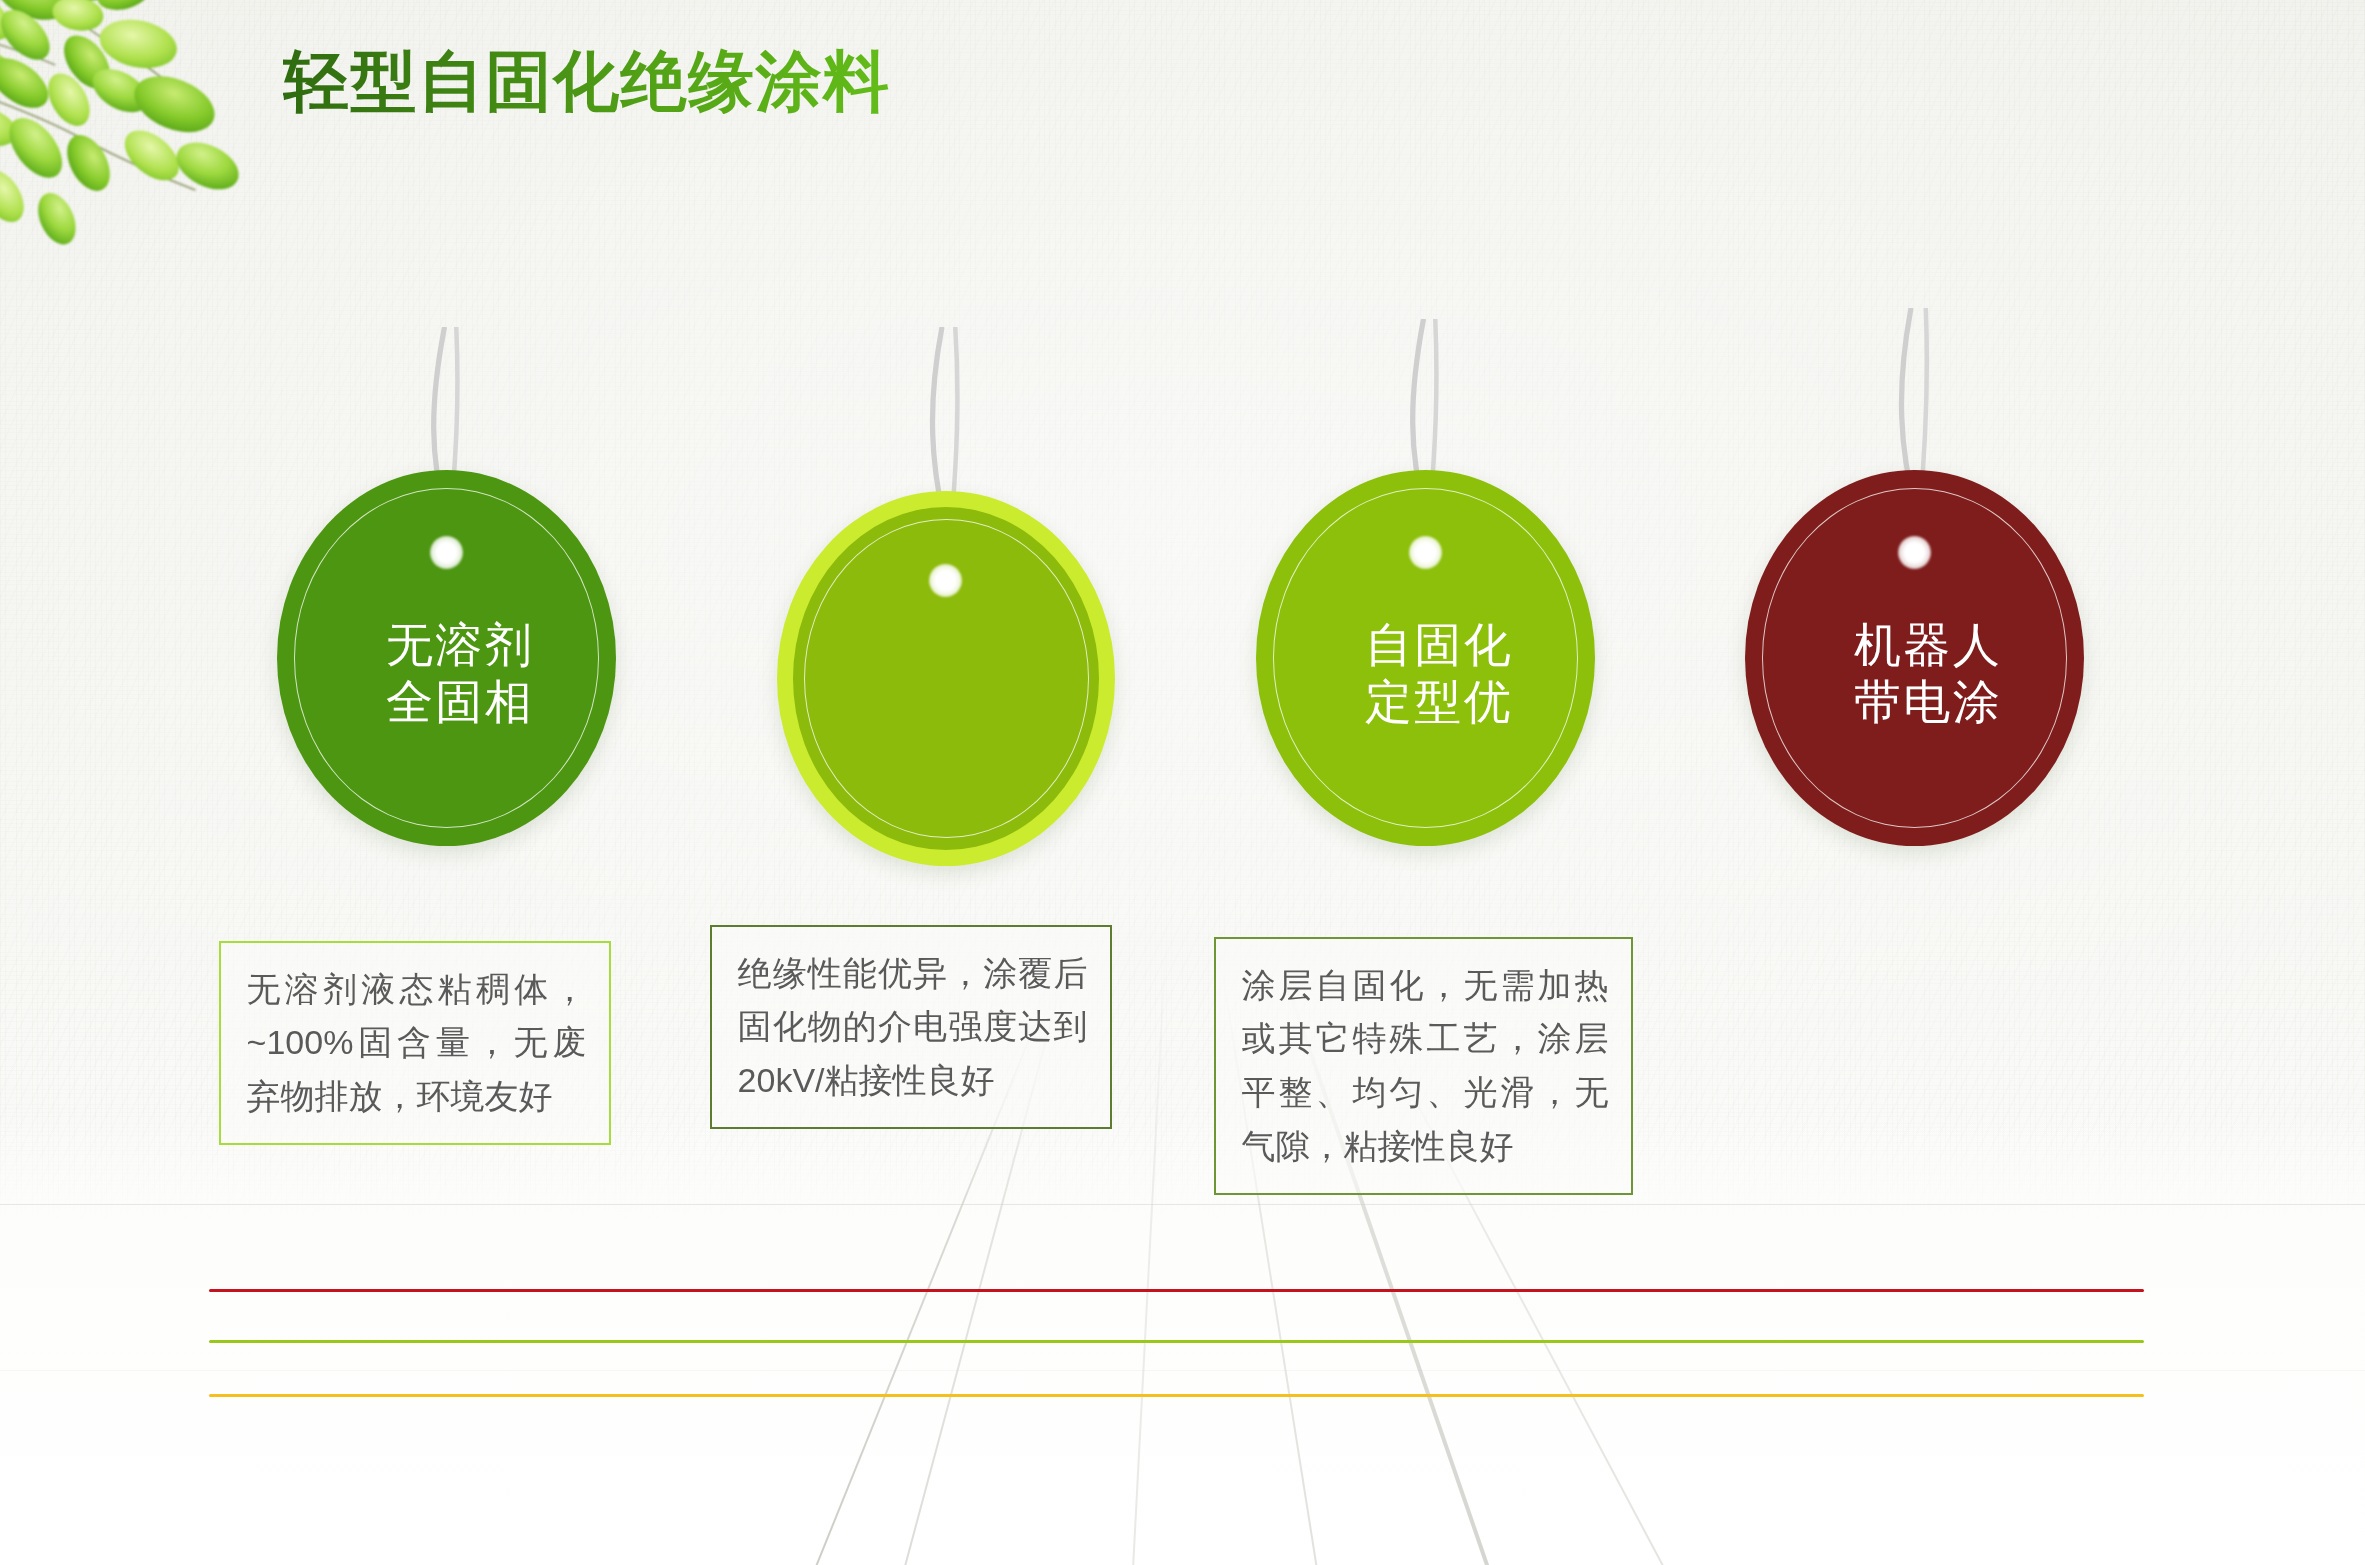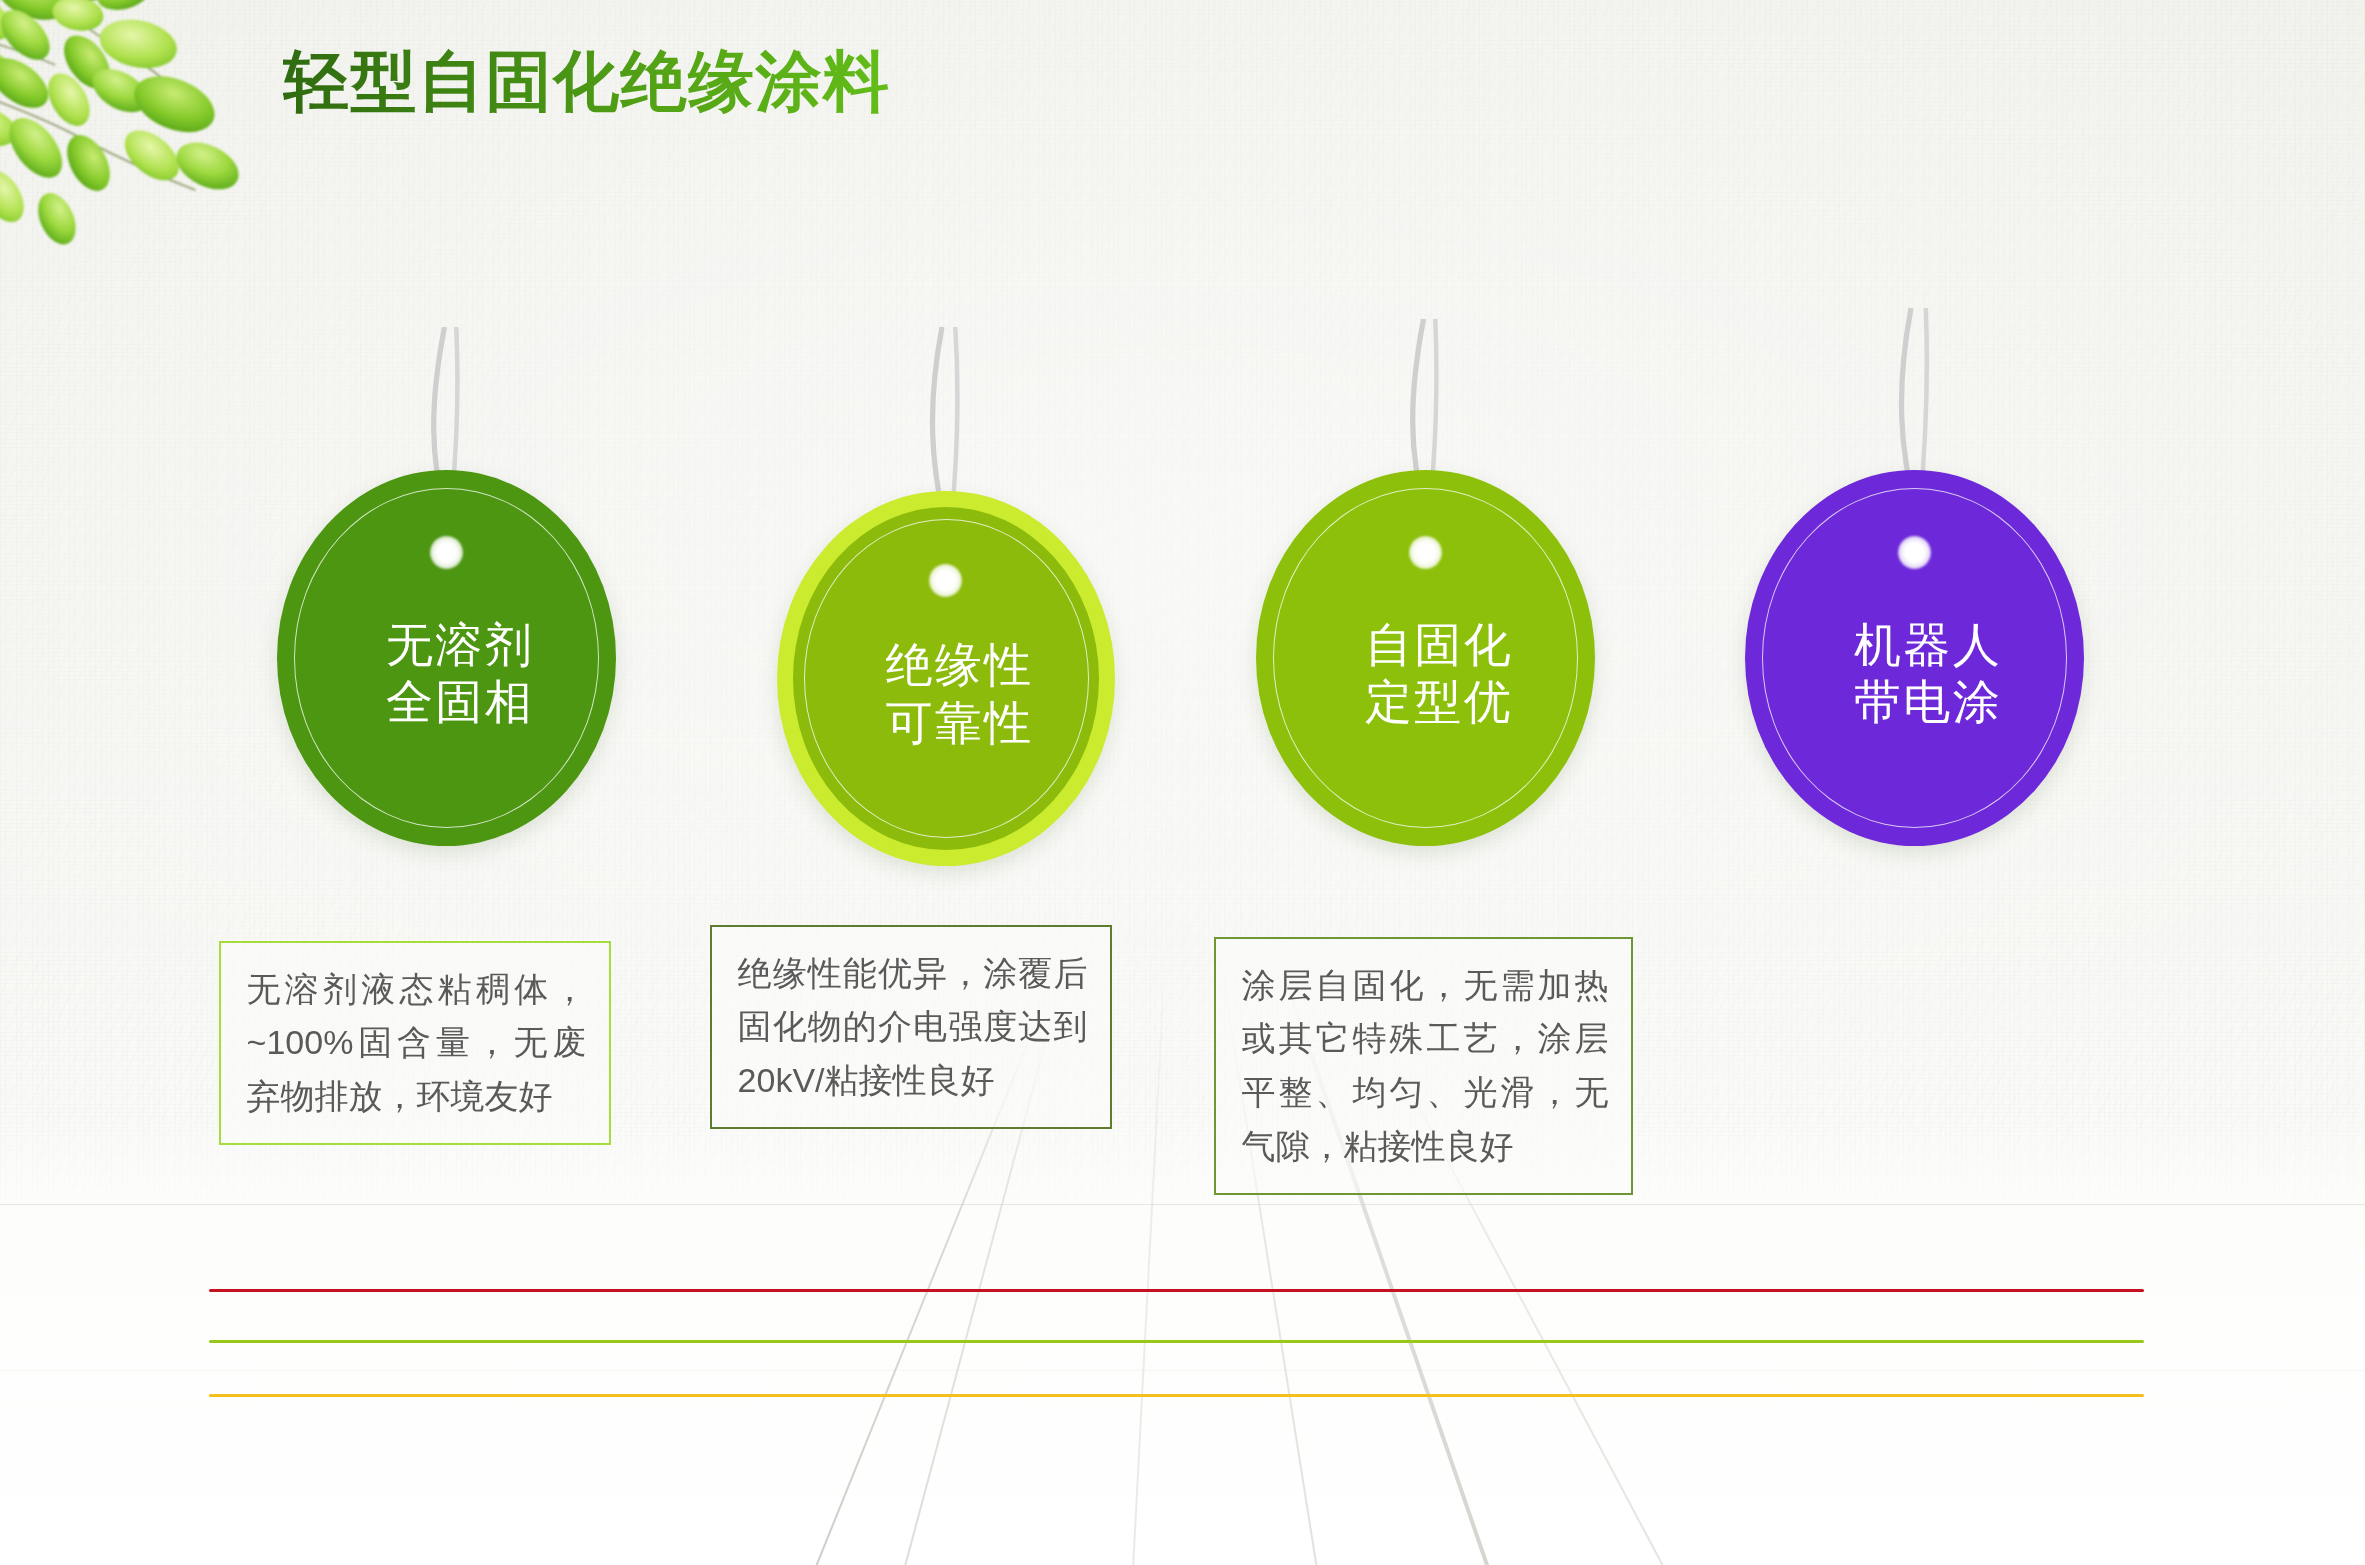--- a/index.html
+++ b/index.html
@@ -138,21 +138,21 @@
     margin-left: -30px;
     width: 68px;
     height: 248px;
     pointer-events: none;
   }
 
   
   .tag-1 .disc { background: #4c9611; box-shadow: 0 7.5px 19.6px rgba(90,120,60,.16); }
   .tag-2 .disc { background: #8cbb0b; border: 16.6px solid #cbeb2e; box-shadow: 0 7.5px 19.6px rgba(90,120,60,.16); }
   .tag-3 .disc { background: #8cc00a; box-shadow: 0 7.5px 19.6px rgba(90,120,60,.16); }
-  .tag-4 .disc { background: #6d28d9; box-shadow: 0 7.5px 19.6px rgba(90,120,60,.16); }
+  .tag-4 .disc { background: #7f1d1d; box-shadow: 0 7.5px 19.6px rgba(90,120,60,.16); }
   .tag-2 .disc { width: 306px; height: 343px; }
   .tag-2 .disc .hole { top: 57px; }
   .tag-2 .disc .ring { left: 10.5px; right: 10.5px; top: 12px; bottom: 12px; }
 
   
   .caption {
     position: absolute;
     box-sizing: border-box;
     padding: 19.6px 22.6px 19.6px 25.6px;
     background: rgba(252,252,250,.55);
@@ -275,24 +275,20 @@
   <div class="tag tag-2" style="left:777px; top:491px;">
     <div class="string" style="top:-164px;">
       <svg width="68" height="248" viewBox="0 0 90 330" xmlns="http://www.w3.org/2000/svg">
         <path d="M34 2 C 16 98, 16 186, 46 288" stroke="#cfcfcf" stroke-width="7" fill="none" stroke-linecap="round"></path>
         <path d="M52 0 C 58 96, 54 178, 46 272" stroke="#d6d6d6" stroke-width="6" fill="none" stroke-linecap="round"></path>
       </svg>
     </div>
     <div class="disc">
       <div class="ring"></div>
       <div class="hole"></div>
-      <div class="label">
-        <div>绝缘性</div>
-        <div>可靠性</div>
-      </div>
     </div>
   </div>
 
   <div class="tag tag-3" style="left:1256px;">
     <div class="string" style="top:-151px;">
       <svg width="68" height="248" viewBox="0 0 90 330" xmlns="http://www.w3.org/2000/svg">
         <path d="M36 2 C 18 98, 14 182, 44 272" stroke="#cfcfcf" stroke-width="7" fill="none" stroke-linecap="round"></path>
         <path d="M52 0 C 56 94, 52 170, 45 256" stroke="#d6d6d6" stroke-width="6" fill="none" stroke-linecap="round"></path>
       </svg>
     </div>

